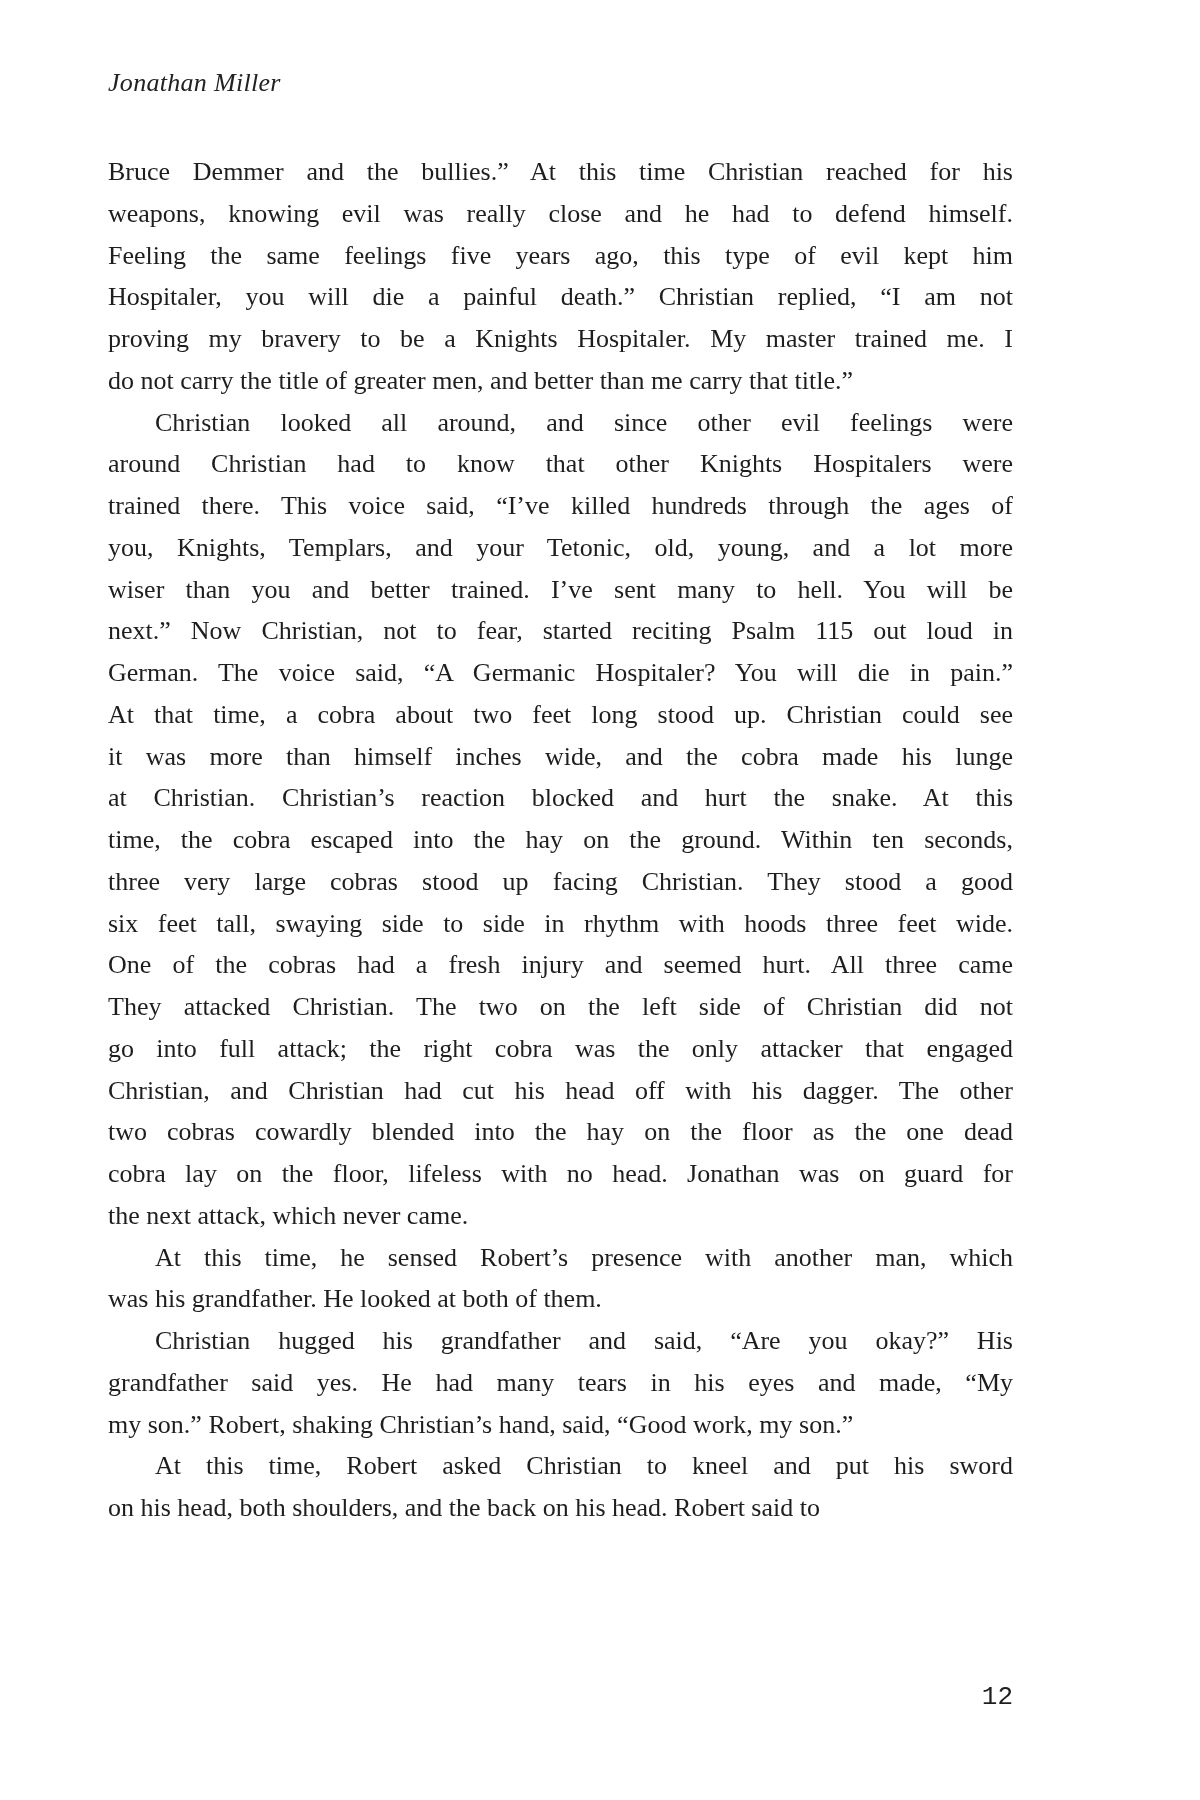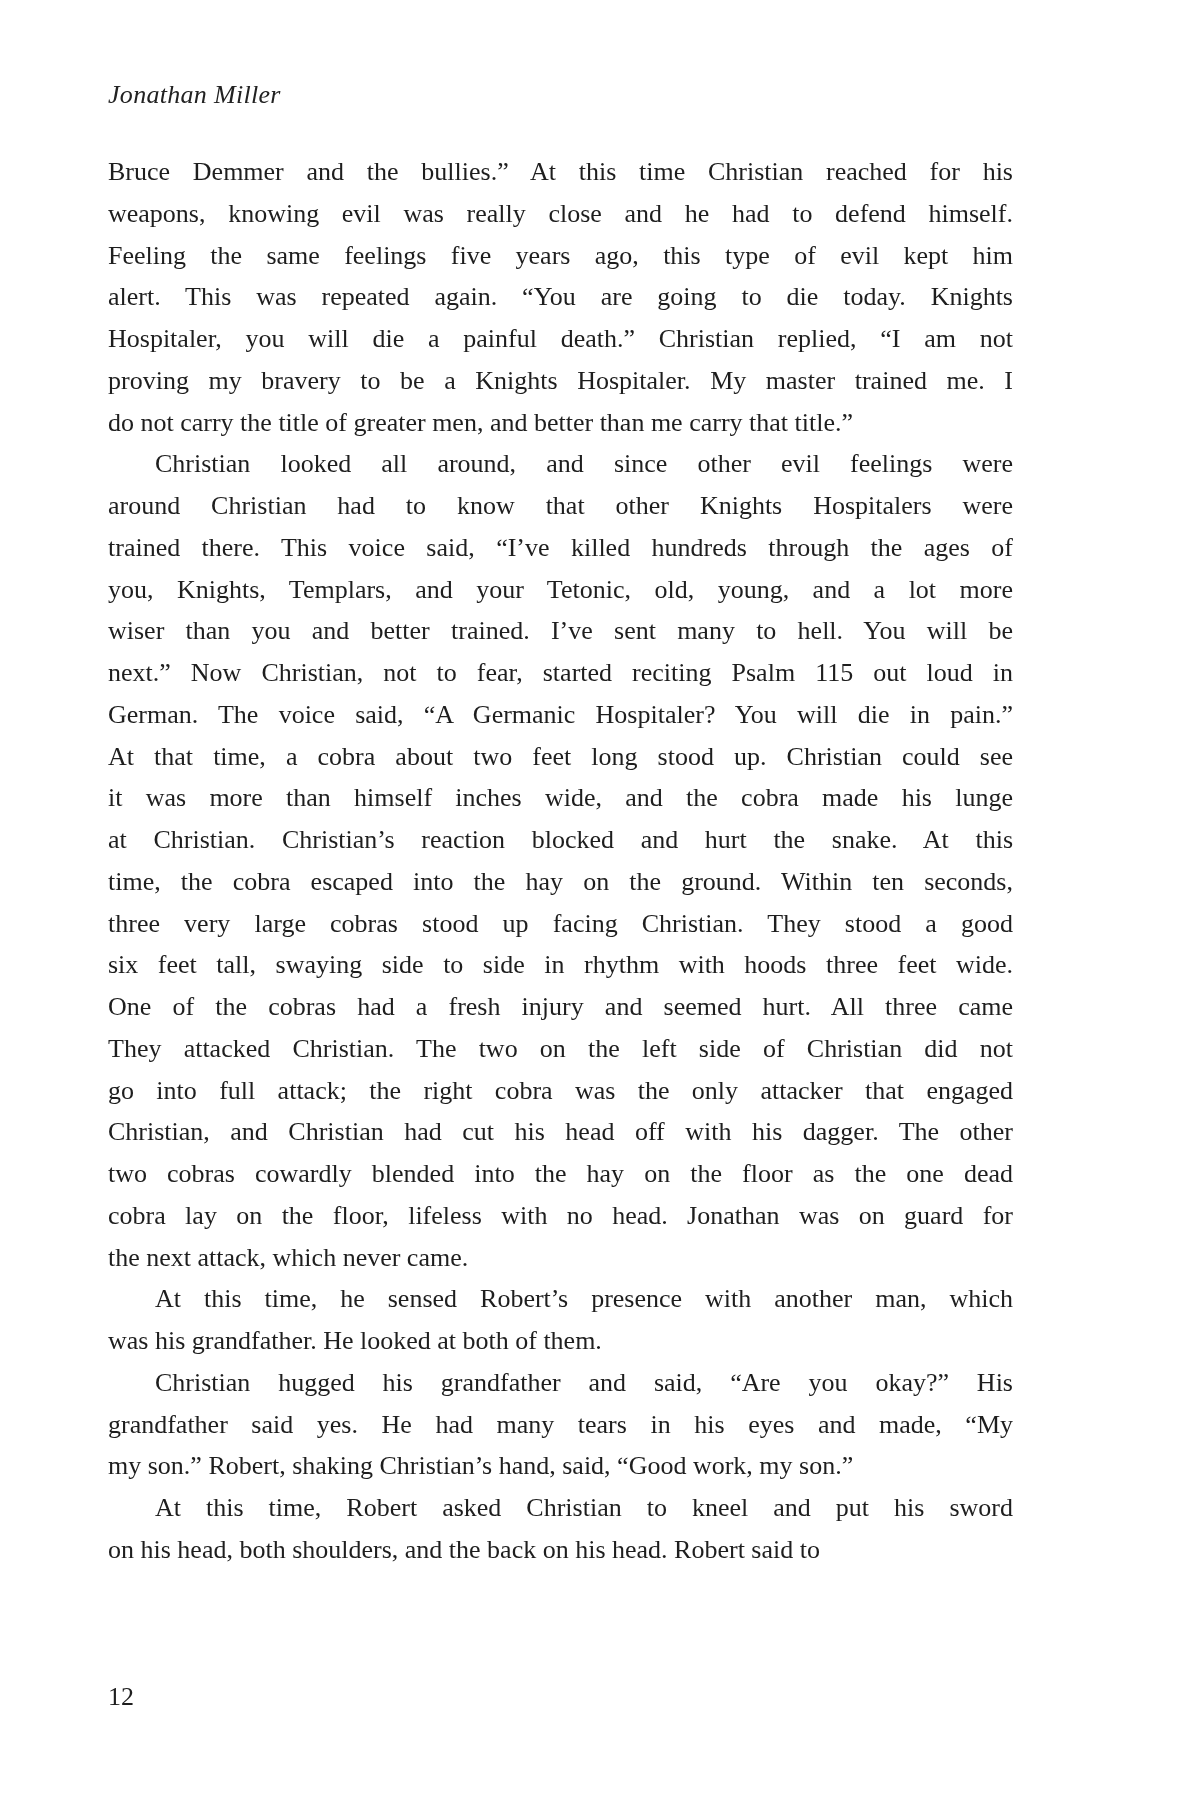--- a/index.html
+++ b/index.html
@@ -12,21 +12,21 @@
     width: 1200px;
     height: 1800px;
     background: #ffffff;
     overflow: hidden;
     font-family: "Liberation Serif", "DejaVu Serif", serif;
     color: #1e1e1e;
   }
   .running-header {
     position: absolute;
     left: 108px;
-    top: 80px;
+    top: 68px;
     font-size: 26px;
     font-style: italic;
     letter-spacing: 0.3px;
     color: #222222;
   }
   .body-text {
     position: absolute;
     left: 108px;
     top: 134px;
     width: 905px;
@@ -45,36 +45,36 @@
     text-align-last: left;
   }
   .line.indent {
     text-indent: 47px;
   }
   .page-number {
     position: absolute;
     left: 108px;
     top: 1682px;
     width: 905px;
-    text-align: left;
+    text-align: right;
     font-size: 26px;
     color: #1e1e1e;
+    font-family: Liberation Mono, monospace;
   }
 </style>
 </head>
 <body>
 
 <div class="page">
   <div class="running-header">Jonathan Miller</div>
 
   <div class="body-text">
       <div class="line">Bruce Demmer and the bullies.” At this time Christian reached for his</div>
       <div class="line">weapons, knowing evil was really close and he had to defend himself.</div>
       <div class="line">Feeling the same feelings five years ago, this type of evil kept him</div>
-      <div class="line">alert. This was repeated again. “You are going to die today. Knights</div>
       <div class="line">Hospitaler, you will die a painful death.” Christian replied, “I am not</div>
       <div class="line">proving my bravery to be a Knights Hospitaler. My master trained me. I</div>
       <div class="line para-end">do not carry the title of greater men, and better than me carry that title.”</div>
       <div class="line indent">Christian looked all around, and since other evil feelings were</div>
       <div class="line">around Christian had to know that other Knights Hospitalers were</div>
       <div class="line">trained there. This voice said, “I’ve killed hundreds through the ages of</div>
       <div class="line">you, Knights, Templars, and your Tetonic, old, young, and a lot more</div>
       <div class="line">wiser than you and better trained. I’ve sent many to hell. You will be</div>
       <div class="line">next.” Now Christian, not to fear, started reciting Psalm 115 out loud in</div>
       <div class="line">German. The voice said, “A Germanic Hospitaler? You will die in pain.”</div>

